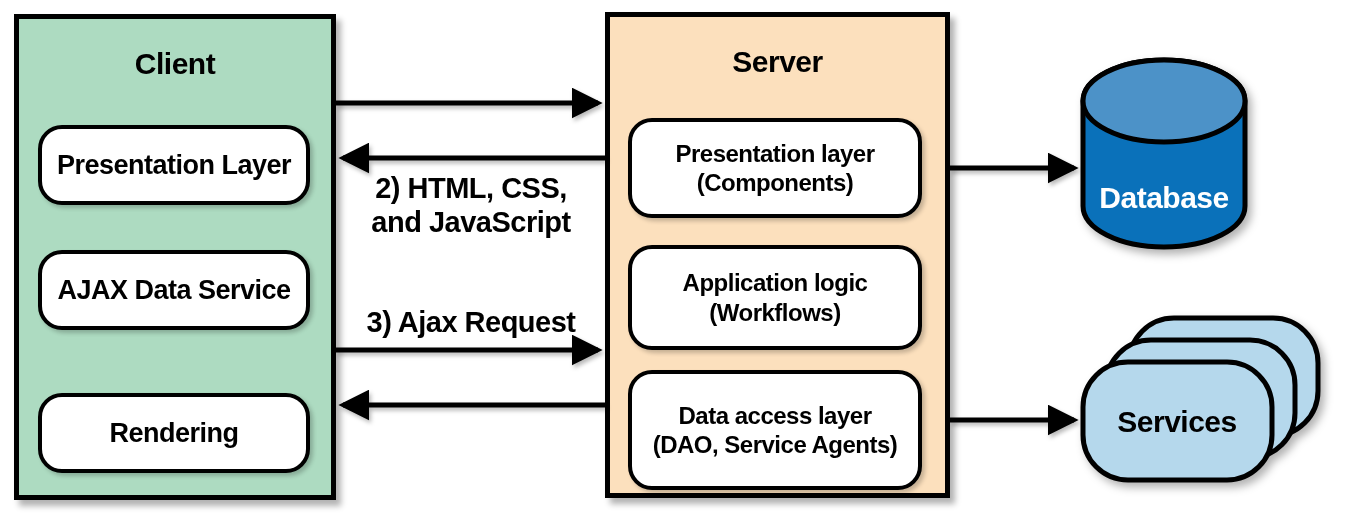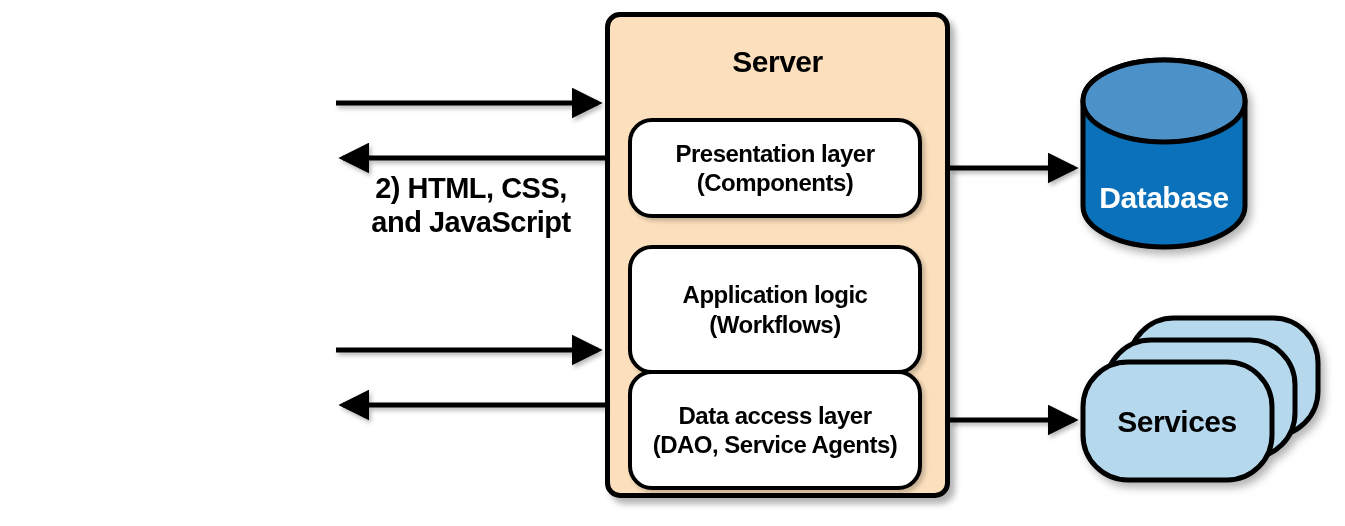--- a/index.html
+++ b/index.html
@@ -5,77 +5,90 @@
   html,body{margin:0;padding:0;background:#fff;}
   #stage{
     position:relative;width:1345px;height:526px;background:#ffffff;overflow:hidden;
     font-family:"Liberation Sans",sans-serif;color:#000;
   }
   .outer-box{
     position:absolute;border:5px solid #000;box-sizing:border-box;
     box-shadow:5px 6px 6px rgba(0,0,0,0.30);
   }
   #client-box{left:14px;top:14px;width:322px;height:486px;background:#addbc1;}
-  #server-box{left:605px;top:12px;width:345px;height:486px;background:#fce0bd;border-radius:15px;}
+  #server-box{left:605px;top:12px;width:345px;height:486px;background:#fce0bd;}
   .box-title{
     position:absolute;left:0;right:0;top:28px;text-align:center;
     font-size:30px;font-weight:600;letter-spacing:-0.5px;
   }
   .layer{
     position:absolute;background:#fff;border:4px solid #000;border-radius:24px;
     box-sizing:border-box;display:flex;align-items:center;justify-content:center;
     text-align:center;font-weight:600;letter-spacing:-0.5px;white-space:pre-line;
     box-shadow:3px 3px 4px rgba(0,0,0,0.22);
   }
   .client-layer{left:19px;width:272px;height:80px;font-size:27px;}
   #client-layer-0{top:106px;}
   #client-layer-1{top:231px;}
   #client-layer-2{top:374px;}
   .server-layer{left:18px;width:294px;font-size:24px;line-height:1.22;}
   #server-layer-0{top:101px;height:100px;}
-  #server-layer-1{top:228px;height:129px;}
+  #server-layer-1{top:228px;height:105px;}
   #server-layer-2{top:353px;height:120px;}
   .flow-label{
     position:absolute;width:250px;text-align:center;font-size:29px;font-weight:600;
     letter-spacing:-0.5px;line-height:1.17;white-space:pre-line;
   }
   #flow-label-0{left:346px;top:58px;}
   #flow-label-1{left:346px;top:172px;}
   #flow-label-2{left:346px;top:306px;}
   #flow-label-3{left:346px;top:416px;}
   #overlay{position:absolute;left:0;top:0;pointer-events:none;}
   .arrow{stroke:#000;stroke-width:5;filter:drop-shadow(2px 3px 2px rgba(0,0,0,0.28));}
   .shape{filter:drop-shadow(4px 5px 4px rgba(0,0,0,0.30));}
   .shape-stroke{stroke:#000;stroke-width:5;}
   text{font-family:"Liberation Sans",sans-serif;font-weight:600;font-size:30px;letter-spacing:-0.5px;}
 </style>
 </head>
 <body>
 
 <div id="stage">
 
+  <div id="client-box" class="outer-box">
+    <div class="box-title">Client</div>
+    <div id="client-layer-0" class="layer client-layer">
+      <span>Presentation Layer</span>
+    </div>
+    <div id="client-layer-1" class="layer client-layer">
+      <span>AJAX Data Service</span>
+    </div>
+    <div id="client-layer-2" class="layer client-layer">
+      <span>Rendering</span>
+    </div>
+  </div>
 
   <div id="server-box" class="outer-box">
     <div class="box-title">Server</div>
     <div id="server-layer-0" class="layer server-layer">
       <span>Presentation layer
 (Components)</span>
     </div>
     <div id="server-layer-1" class="layer server-layer">
       <span>Application logic
 (Workflows)</span>
     </div>
     <div id="server-layer-2" class="layer server-layer">
       <span>Data access layer
 (DAO, Service Agents)</span>
     </div>
   </div>
 
   <div id="flow-label-1" class="flow-label">2) HTML, CSS,
 and JavaScript</div>
+  <div id="flow-label-2" class="flow-label">3) Ajax Request</div>
 
   <svg id="overlay" width="1345" height="526" viewBox="0 0 1345 526">
     <defs>
       <marker id="ah" viewBox="0 0 10 10" refX="8.5" refY="5" markerWidth="6.2" markerHeight="6.2" orient="auto-start-reverse">
         <path d="M 0 0 L 10 5 L 0 10 z" fill="#000"></path>
       </marker>
     </defs>
 
     <g>
       <line class="arrow" x1="336" y1="103" x2="598" y2="103" marker-end="url(#ah)"></line>

